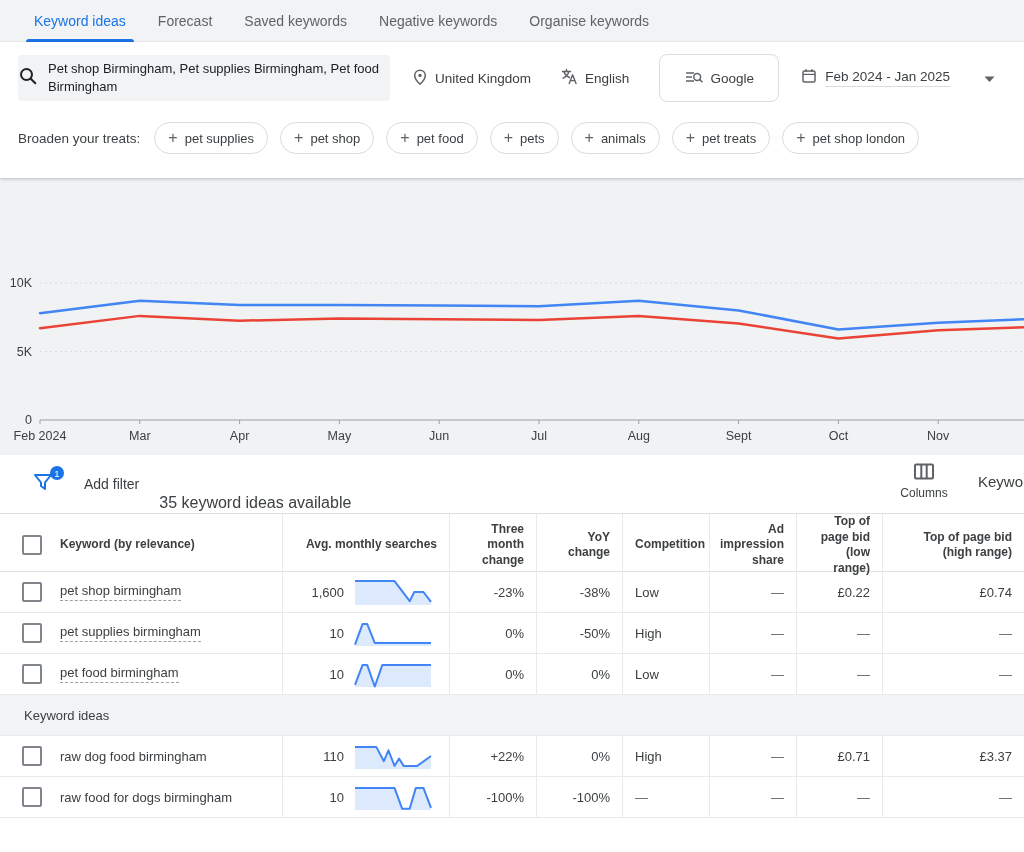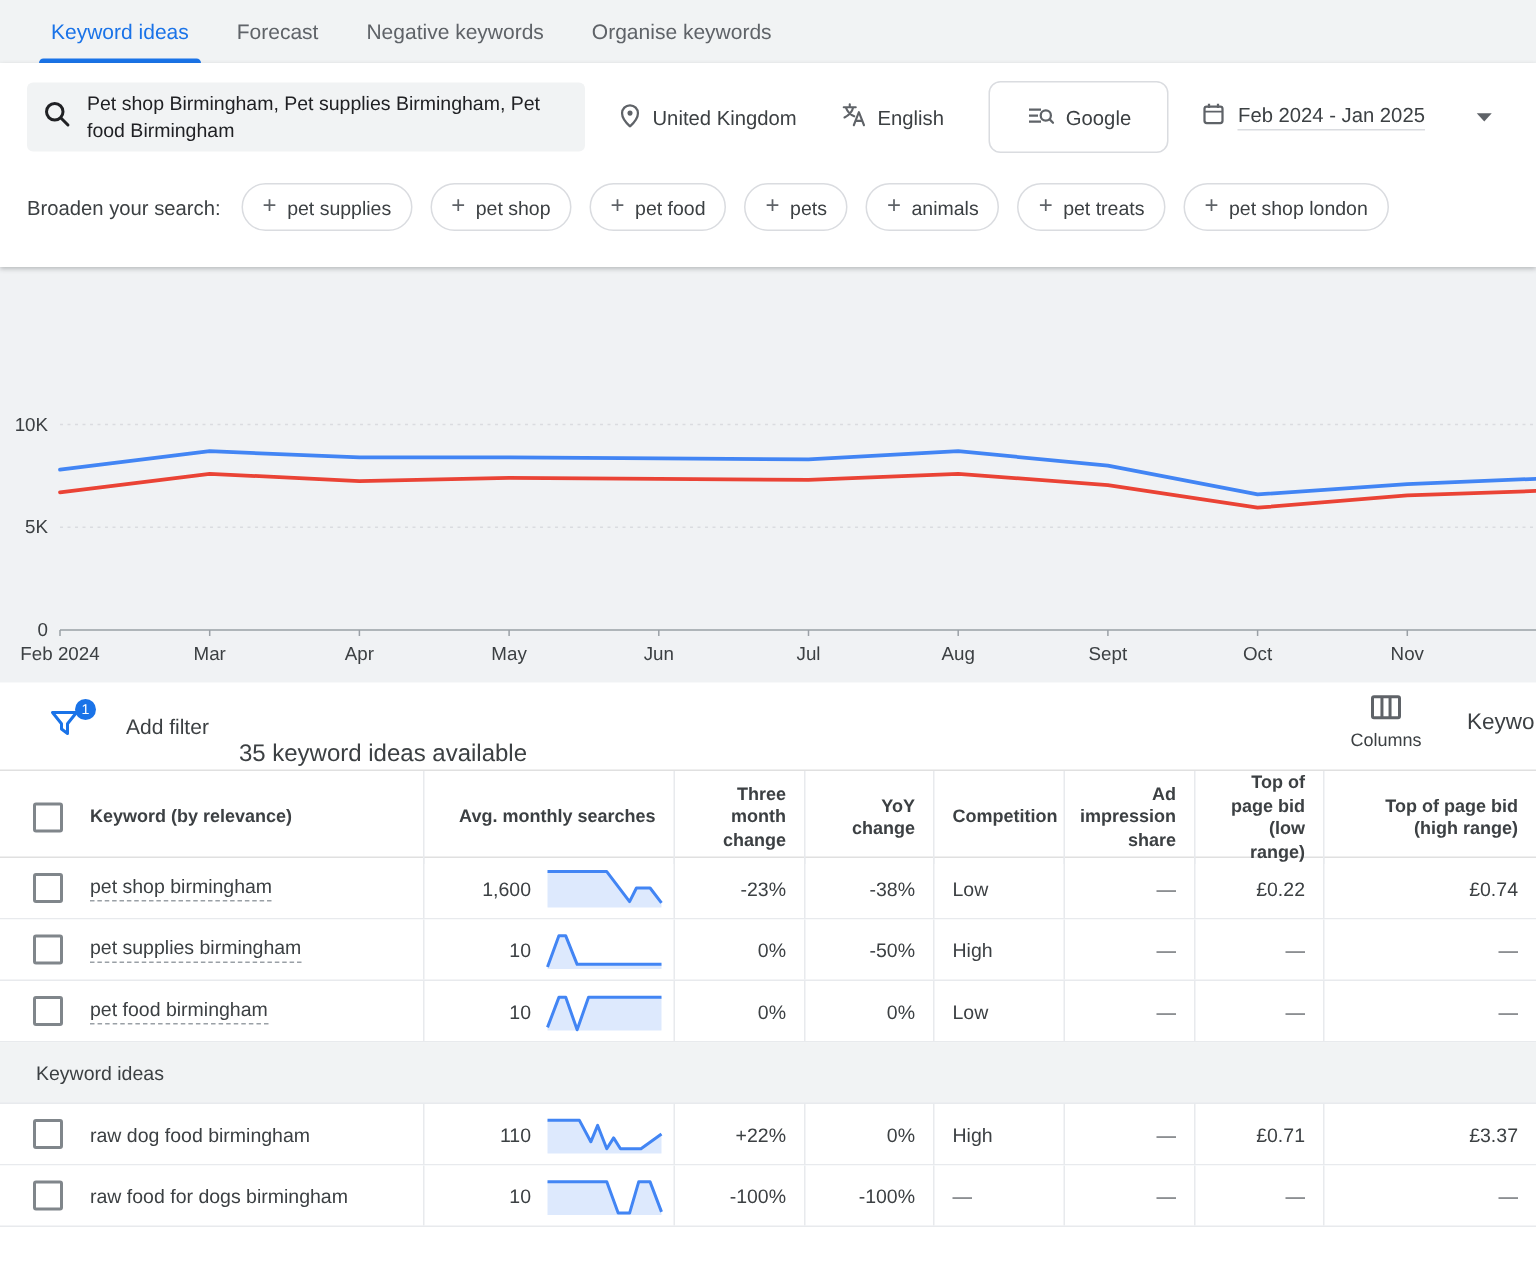--- a/index.html
+++ b/index.html
@@ -13,21 +13,21 @@
   .tab{position:relative;height:42px;display:flex;align-items:center;padding:0 16px;
     font-size:14px;font-weight:500;color:#5f6368;cursor:pointer;}
   .tab.active{color:#1a73e8;}
   .tab.active::after{content:"";position:absolute;left:8px;right:8px;bottom:0;height:3px;
     background:#1a73e8;border-radius:3px 3px 0 0;}
   
   .toolbar{position:absolute;top:42px;left:0;right:0;height:136px;background:#fff;
     box-shadow:0 1px 3px rgba(60,64,67,.3);z-index:2;}
   .toolbar-row{display:flex;align-items:center;height:72px;padding-left:18px;}
   .kw-input{width:372px;height:46px;background:#f1f3f4;border-radius:4px;display:flex;
-    align-items:center;padding:0 10px;box-sizing:border-box;gap:10px;}
+    align-items:center;padding:0 0;box-sizing:border-box;gap:10px;}
   .kw-input .text{font-size:13px;color:#202124;line-height:1.35;}
   .tb-item{display:flex;align-items:center;gap:7px;font-size:13.5px;color:#3c4043;cursor:pointer;}
   .loc{margin-left:22px;} .lang{margin-left:30px;}
   .network-box{margin-left:30px;width:118px;height:46px;border:1px solid #dadce0;border-radius:8px;
     background:#fff;display:flex;align-items:center;justify-content:center;gap:8px;
     font-size:13.5px;color:#3c4043;cursor:pointer;}
   .date-item{margin-left:22px;display:flex;align-items:center;gap:8px;cursor:pointer;}
   .date-text{font-size:13.5px;color:#3c4043;border-bottom:1px solid #dadce0;padding-bottom:2px;}
   .caret{margin-left:26px;}
   
@@ -64,33 +64,36 @@
     font-size:13px;color:#3c4043;border-bottom:1px solid #e8eaed;}
   .tr{height:40px;border-bottom:1px solid #e8eaed;background:#fff;}
   .td{display:flex;align-items:center;font-size:13px;color:#3c4043;border-right:1px solid #e8eaed;
     padding:0 12px;box-sizing:border-box;justify-content:flex-end;}
   .td.left{justify-content:flex-start;}
   .c-kw{gap:18px;padding-left:22px;}
   .cb{width:16px;height:16px;border:2px solid #80868b;border-radius:2px;background:#fff;
     flex:0 0 auto;cursor:pointer;}
   .kw-link{cursor:pointer;}
   .kw-link.u{border-bottom:1px dashed #9aa0a6;padding-bottom:2px;}
-  .c-avg{gap:9px;padding-right:6px;}
+  .c-avg{gap:9px;padding-right:16px;}
   .spark{width:80px;height:30px;flex:0 0 auto;}
   .dash{color:#5f6368;}
 </style>
 </head>
 <body>
 
 <div class="tabbar">
   <div class="tab active">
       <span>Keyword ideas</span>
     </div>
   <div class="tab">
       <span>Forecast</span>
+    </div>
+  <div class="tab">
+      <span>Saved keywords</span>
     </div>
   <div class="tab">
       <span>Negative keywords</span>
     </div>
   <div class="tab">
       <span>Organise keywords</span>
     </div>
 </div>
 
 <div class="toolbar">
@@ -145,21 +148,21 @@
       </span>
       <span class="date-text">Feb 2024 - Jan 2025</span>
       <span class="caret">
         <svg width="11" height="7" viewBox="0 0 11 7">
             <path d="M0.5 0.5 L5.5 6 L10.5 0.5 Z" fill="#5f6368"></path>
           </svg>
       </span>
     </div>
   </div>
   <div class="broaden-row">
-    <span class="broaden-label">Broaden your search:</span>
+    <span class="broaden-label">Broaden your treats:</span>
     <div class="chip">
         <span class="plus">+</span>
         <span>pet supplies</span>
       </div>
     <div class="chip">
         <span class="plus">+</span>
         <span>pet shop</span>
       </div>
     <div class="chip">
         <span class="plus">+</span>

